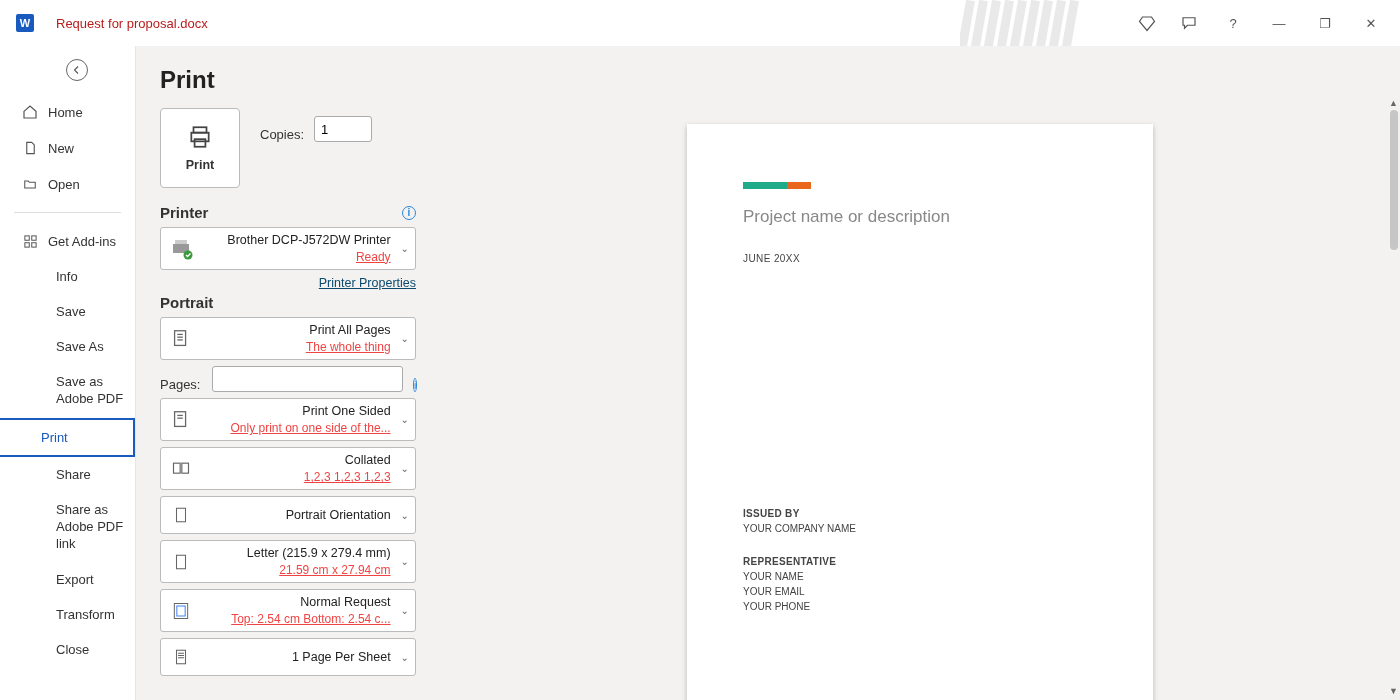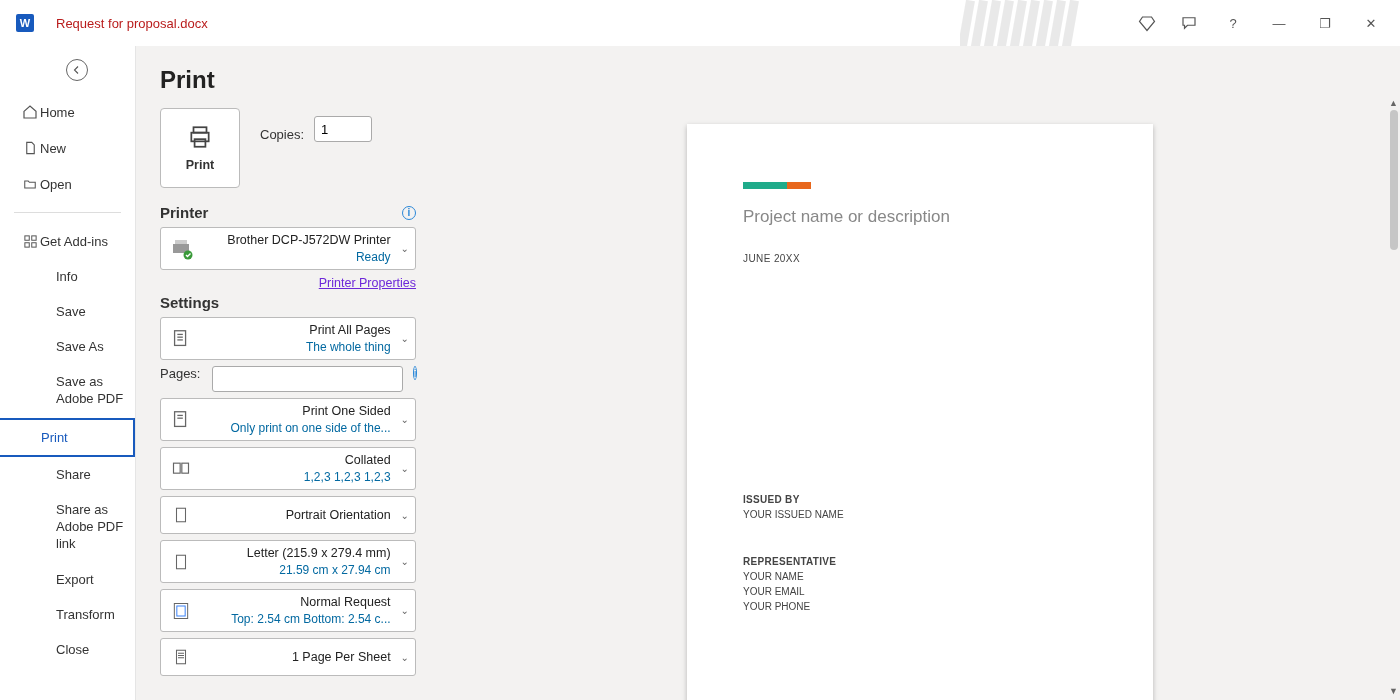--- a/index.html
+++ b/index.html
@@ -7,56 +7,56 @@
 .titlebar { height: 46px; display: flex; align-items: center; padding: 0 8px; background: #fff; position: relative; }
 .titlebar .app-icon { width: 18px; height: 18px; background: #185abd; color: #fff; display: flex; align-items: center; justify-content: center; font-weight: bold; font-size: 11px; border-radius: 2px; margin-left: 8px; margin-right: 22px; }
 .titlebar .title { font-size: 13px; color: #b91c1c; }
 .titlebar .right { margin-left: auto; display: flex; gap: 24px; align-items: center; color: #555; padding-right: 10px; }
 .titlebar .deco { position: absolute; right: 40px; top: 0; width: 400px; height: 46px; overflow: hidden; opacity: 0.12; pointer-events: none; display: flex; gap: 4px; }
 .titlebar .deco div { width: 9px; background: #555; height: 150%; transform: rotate(10deg); }
 .window-btn { width: 22px; text-align: center; cursor: default; }
 
 .main { display: flex; height: 654px; }
 .back-btn { width: 22px; height: 22px; border: 1.6px solid #666; border-radius: 50%; margin: 0 auto; display: flex; align-items: center; justify-content: center; cursor: default; }
-.sb-item { display: flex; align-items: center; gap: 2px; padding: 10px 0 10px 22px; color: #333; cursor: default; }
+.sb-item { display: flex; align-items: center; gap: 10px; padding: 10px 0 10px 22px; color: #333; cursor: default; }
 .sb-item.no-icon { padding-left: 56px; }
 .sb-item.active { border: 2px solid #185abd; color: #185abd; margin-left: -12px; padding-left: 51px; }
 .sb-sep { height: 1px; background: #ddd; margin: 10px 14px 10px 14px; }
 .sb-icon { width: 16px; height: 16px; display: inline-flex; align-items: center; justify-content: center; color: #555; }
 
 .print-pane { width: 305px; min-width: 305px; background: #f3f2f1; padding: 20px 24px; overflow-y: auto; border-left: 1px solid #e5e5e5; }
 .print-pane h1 { font-size: 24px; font-weight: 600; color: #222; margin-bottom: 14px; }
 .print-row { display: flex; gap: 20px; align-items: flex-start; margin-bottom: 16px; }
 .big-print-btn { width: 80px; height: 80px; border: 1px solid #bbb; border-radius: 4px; background: #fff; display: flex; flex-direction: column; align-items: center; justify-content: center; gap: 8px; font-size: 12.5px; cursor: default; }
 .copies { display: flex; align-items: flex-end; gap: 10px; padding-top: 8px; font-size: 13px; }
 .copies input { width: 58px; height: 26px; padding: 0 6px; border: 1px solid #aaa; border-radius: 3px; font-size: 13px; }
 .section-head { display: flex; align-items: center; font-weight: 600; font-size: 15px; margin: 4px 0 6px; }
 .info-ic { margin-left: auto; width: 14px; height: 14px; border: 1.4px solid #2b88d8; border-radius: 50%; color: #2b88d8; font-size: 10px; display: flex; align-items: center; justify-content: center; }
-.link-right { display: block; text-align: right; font-size: 12.5px; color: #6d28d9; text-decoration: underline; }
+.link-right { display: block; text-align: right; font-size: 12.5px; color: #0c4a6e; text-decoration: underline; }
 
 .dd { border: 1px solid #bbb; border-radius: 3px; background: #fff; display: flex; align-items: center; padding: 4px 6px; gap: 10px; margin-bottom: 6px; cursor: default; position: relative; }
 .dd .dd-ic { width: 28px; height: 28px; display: flex; align-items: center; justify-content: center; color: #555; }
 .dd .dd-txt { flex: 1; min-width: 0; line-height: 1.35; font-size: 12.5px; text-align: right; }
 .dd .dd-txt .l1 { color: #222; }
-.dd .dd-txt .l2 { color: #0369a1; font-size: 12px; overflow: hidden; white-space: nowrap; text-overflow: ellipsis; }
+.dd .dd-txt .l2 { color: #ef4444; font-size: 12px; overflow: hidden; white-space: nowrap; text-overflow: ellipsis; text-decoration: underline; }
 .dd .chev { font-size: 10px; color: #666; }
-.pages-row { display: flex; align-items: flex-start; gap: 10px; margin-bottom: 6px; }
+.pages-row { display: flex; align-items: flex-end; gap: 10px; margin-bottom: 6px; }
 .pages-row label { font-size: 13px; min-width: 42px; }
 .pages-row input { flex: 1; height: 26px; border: 1px solid #aaa; border-radius: 3px; padding: 0 6px; }
 
 .preview { flex: 1; background: #f3f2f1; position: relative; overflow: hidden; }
 .page { position: absolute; left: 50%; top: 78px; transform: translateX(-50%); width: 466px; height: 600px; background: #fff; box-shadow: 0 2px 5px rgba(0,0,0,0.25); padding: 58px 56px; }
 .accent { display: flex; margin-bottom: 18px; }
 .accent .seg1 { width: 44px; height: 7px; background: #1fab8a; }
 .accent .seg2 { width: 24px; height: 7px; background: #e8671c; }
 .doc-title { font-size: 40px; font-weight: 700; color: #2d2d2d; line-height: 1.15; }
 .doc-sub { font-size: 17px; color: #888; margin-top: 12px; font-weight: 500; }
 .doc-date { font-size: 10px; letter-spacing: 0.4px; color: #444; margin-top: 26px; }
 .doc-meta { position: absolute; bottom: 110px; left: 56px; font-size: 10px; color: #444; line-height: 1.5; }
-.doc-meta .mh { font-weight: 700; letter-spacing: 0.3px; margin-top: 32px; }
+.doc-meta .mh { font-weight: 700; letter-spacing: 0.3px; margin-top: 18px; }
 
 .scroll-dummy { position: absolute; right: 2px; top: 64px; width: 8px; height: 140px; background: #c6c6c6; border-radius: 4px; }
 .scroll-up, .scroll-dn { position: absolute; right: 2px; font-size: 9px; color: #666; }
 .scroll-up { top: 52px; } .scroll-dn { bottom: 4px; }
 
 svg { display: block; }
 </style>
 </head>
 <body>
 
@@ -202,21 +202,21 @@
       </div>
       <div class="dd-txt">
         <div class="l1">Brother DCP-J572DW Printer</div>
         <div class="l2">Ready</div>
       </div>
       <span class="chev">⌄</span>
     </div>
     <a class="link-right">Printer Properties</a>
 
     <div class="section-head">
-        <span>Settings</span>
+        <span>Portrait</span>
       </div>
 
     <div class="dd">
       <div class="dd-ic">
           <svg width="22" height="24" viewBox="0 0 24 24" fill="none" stroke="#666" stroke-width="1.4">
             <rect x="5" y="3" width="12" height="16"></rect>
             <line x1="8" y1="7" x2="14" y2="7"></line>
             <line x1="8" y1="10" x2="14" y2="10"></line>
             <line x1="8" y1="13" x2="14" y2="13"></line>
           </svg>
@@ -324,21 +324,21 @@
     <span class="scroll-dn">▼</span>
     <div class="page">
       <div class="accent">
           <div class="seg1"></div>
           <div class="seg2"></div>
         </div>
       <div class="doc-sub">Project name or description</div>
       <div class="doc-date">JUNE 20XX</div>
       <div class="doc-meta">
         <div class="mh">ISSUED BY</div>
-        <div>YOUR ISSUED NAME</div>
+        <div>YOUR COMPANY NAME</div>
         <div class="mh">REPRESENTATIVE</div>
         <div>YOUR NAME</div>
         <div>YOUR EMAIL</div>
         <div>YOUR PHONE</div>
       </div>
     </div>
   </div>
 </div>
 
 </body></html>

